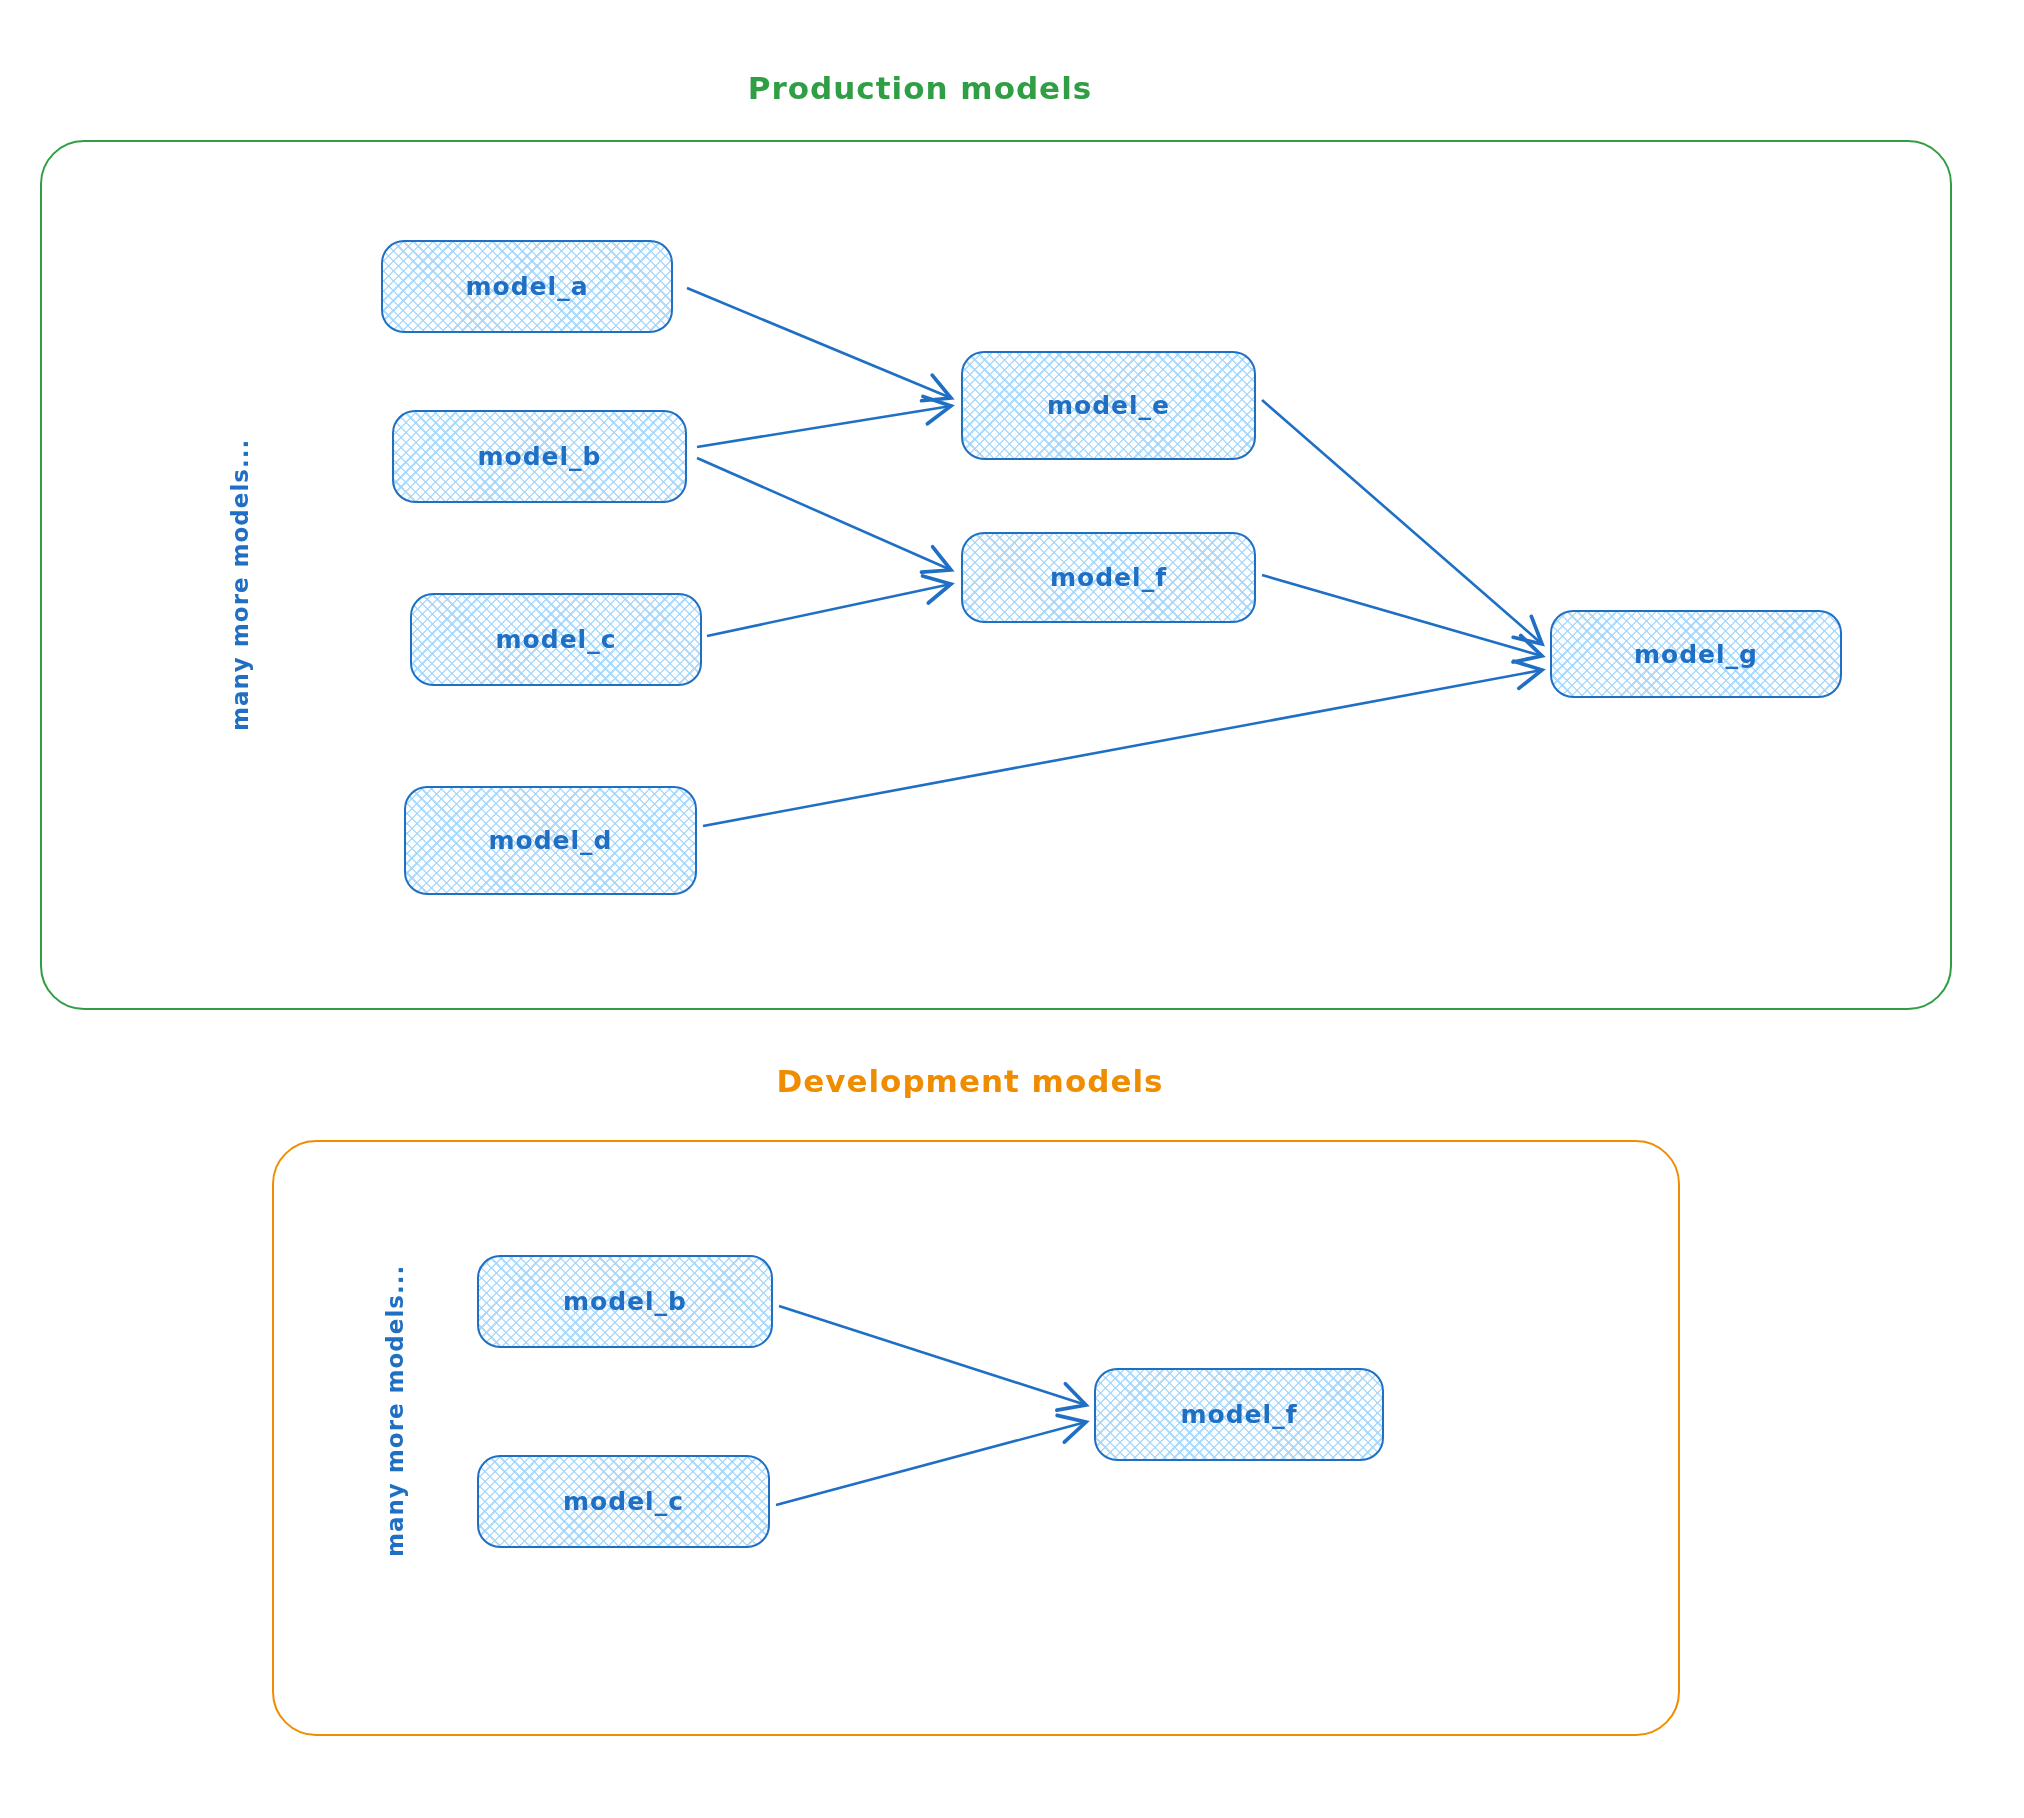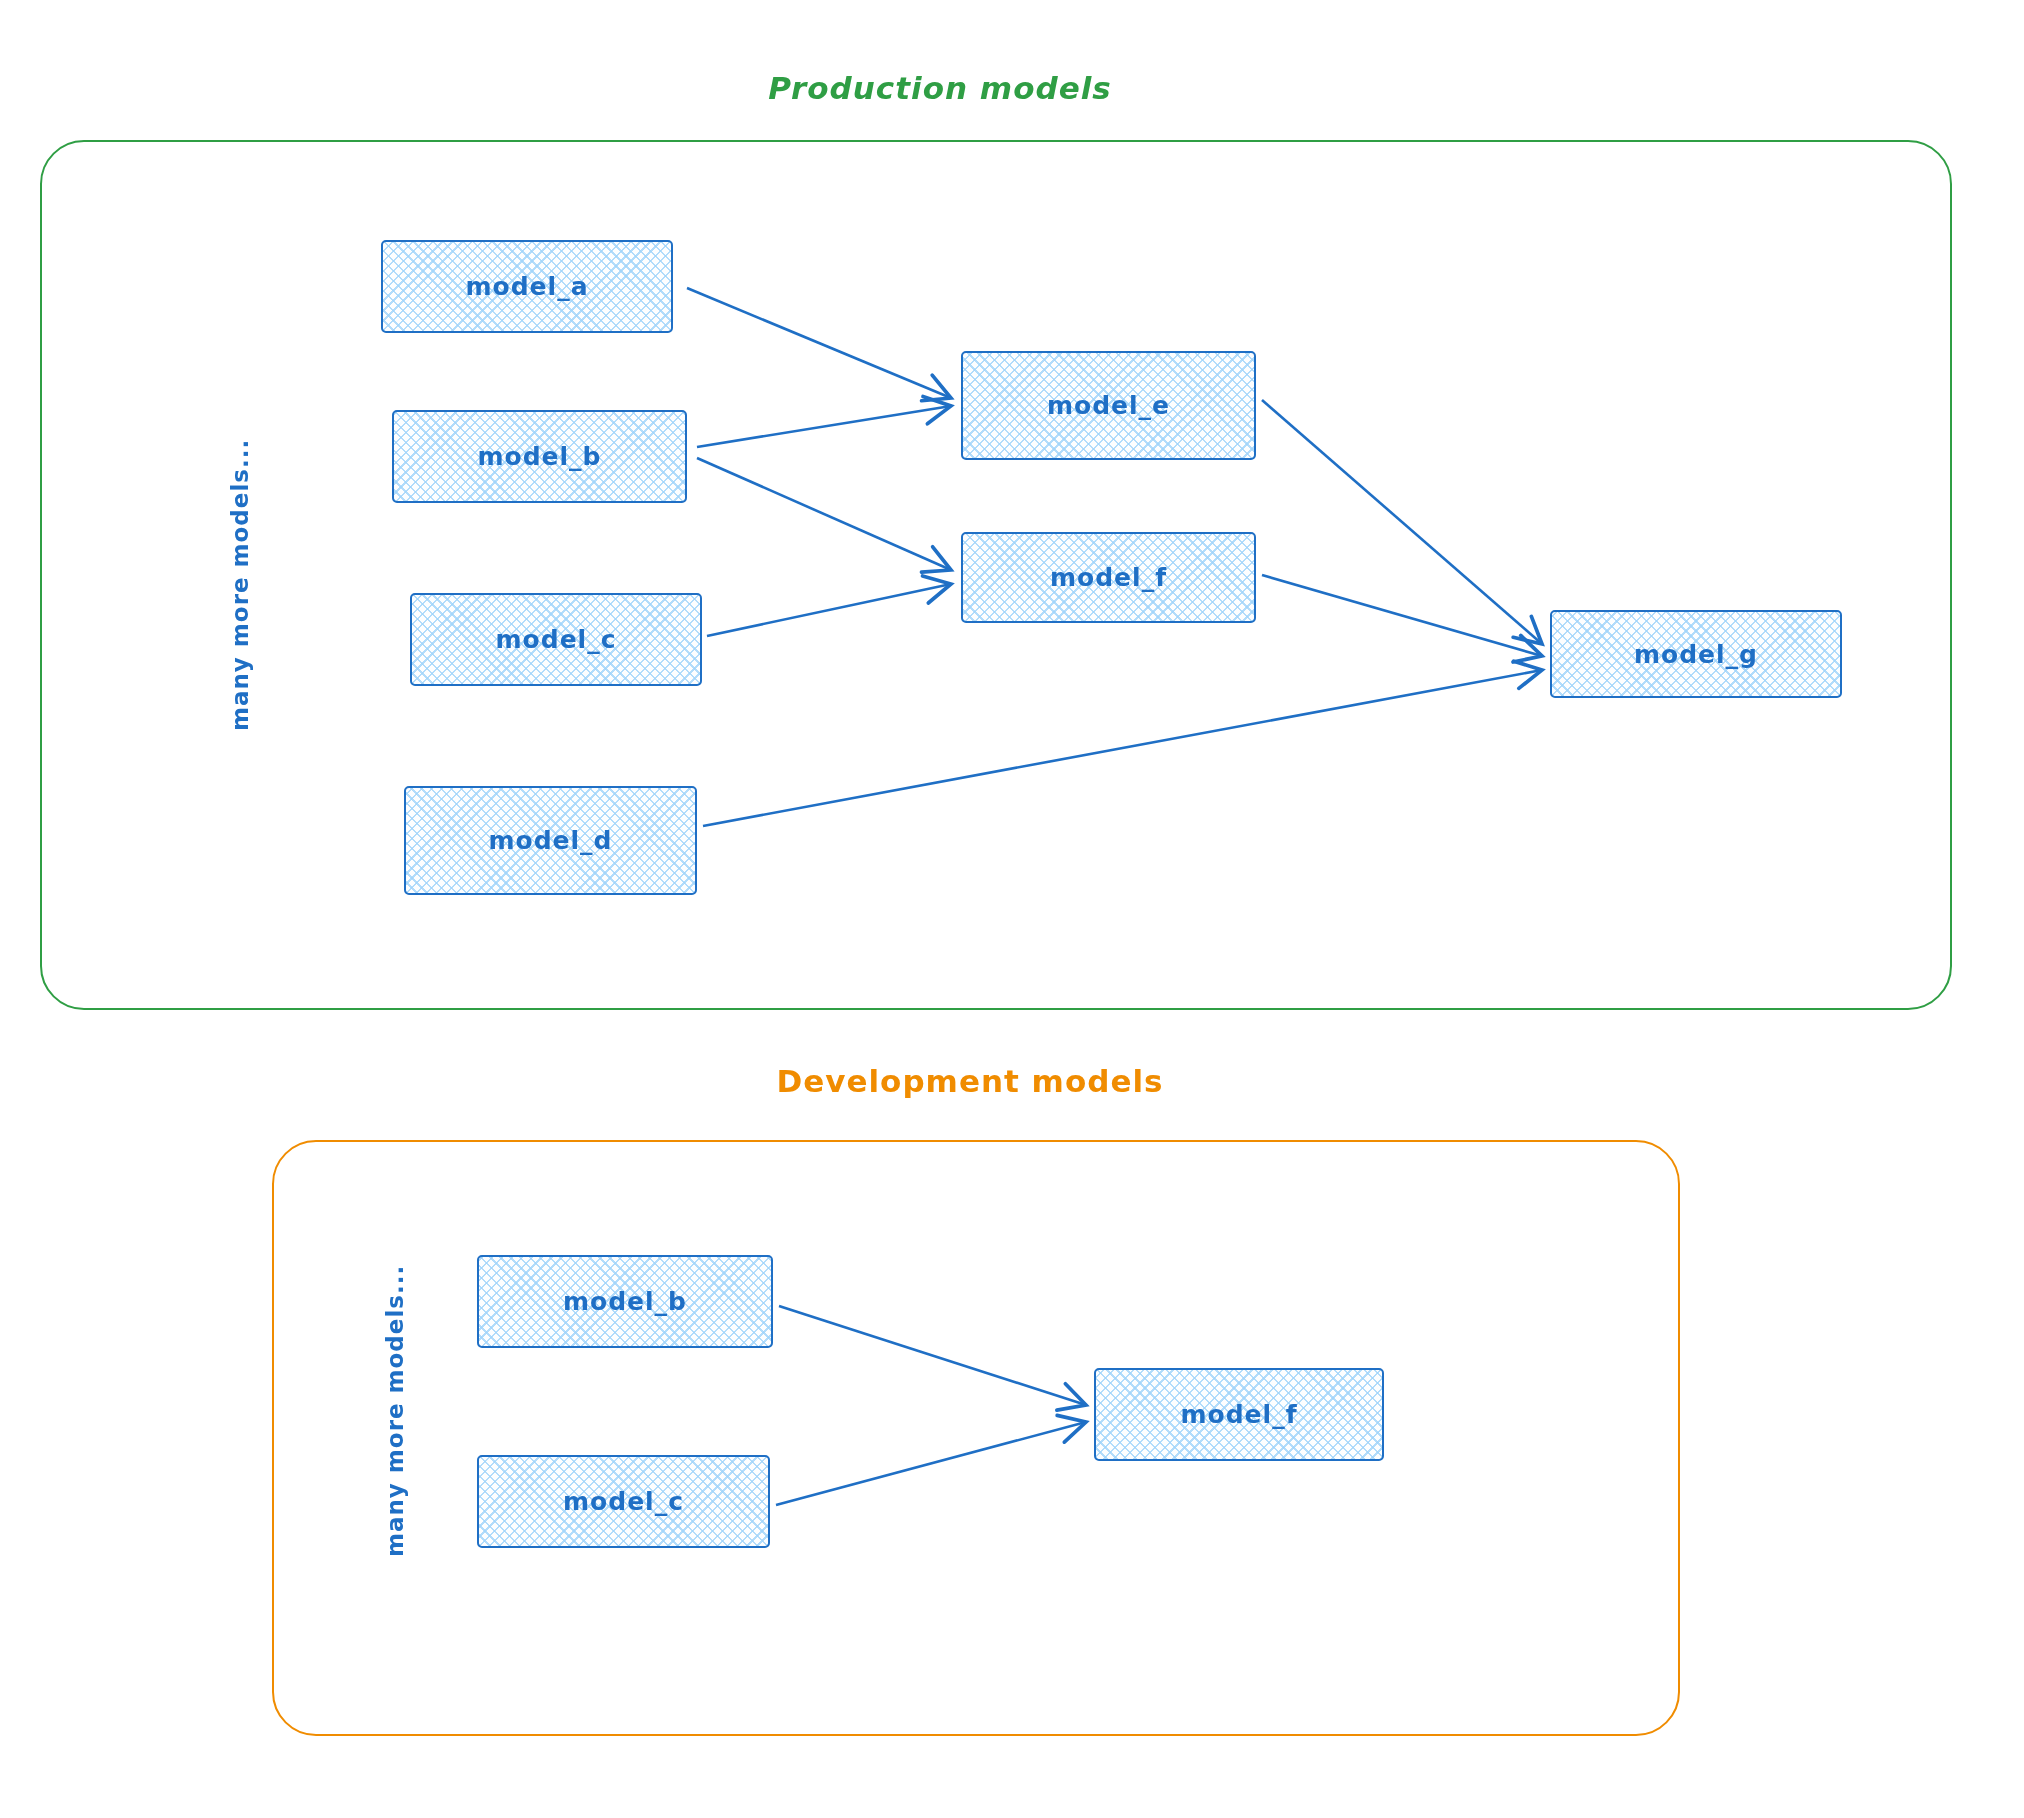--- a/index.html
+++ b/index.html
@@ -20,27 +20,27 @@
   .frame.production  { left: 40px;  top: 140px;  width: 1908px; height: 866px; border-color: #2f9e44; }
   .frame.development { left: 272px; top: 1140px; width: 1404px; height: 592px; border-color: #f08c00; }
 
   .section-title {
     position: absolute;
     font-size: 31px;
     font-weight: 600;
     letter-spacing: 1px;
     text-align: center;
   }
-  .title-production  { left: 720px; top: 70px;   width: 440px; color: #2f9e44; font-style: italic; }
+  .title-production  { left: 700px; top: 70px;   width: 440px; color: #2f9e44; }
   .title-development { left: 750px; top: 1063px; width: 440px; color: #f08c00; }
 
   .node {
     position: absolute;
     border: 2.5px solid #1f6fc5;
-    border-radius: 5px;
+    border-radius: 23px;
     display: flex;
     align-items: center;
     justify-content: center;
     color: #1f6fc5;
     font-size: 25px;
     font-weight: 600;
     letter-spacing: 1px;
     background-color: #fdfeff;
     background-image:
       repeating-linear-gradient(45deg,  rgba(160,212,250,0.8) 0px, rgba(160,212,250,0.8) 1.6px, transparent 1.6px, transparent 7px),

